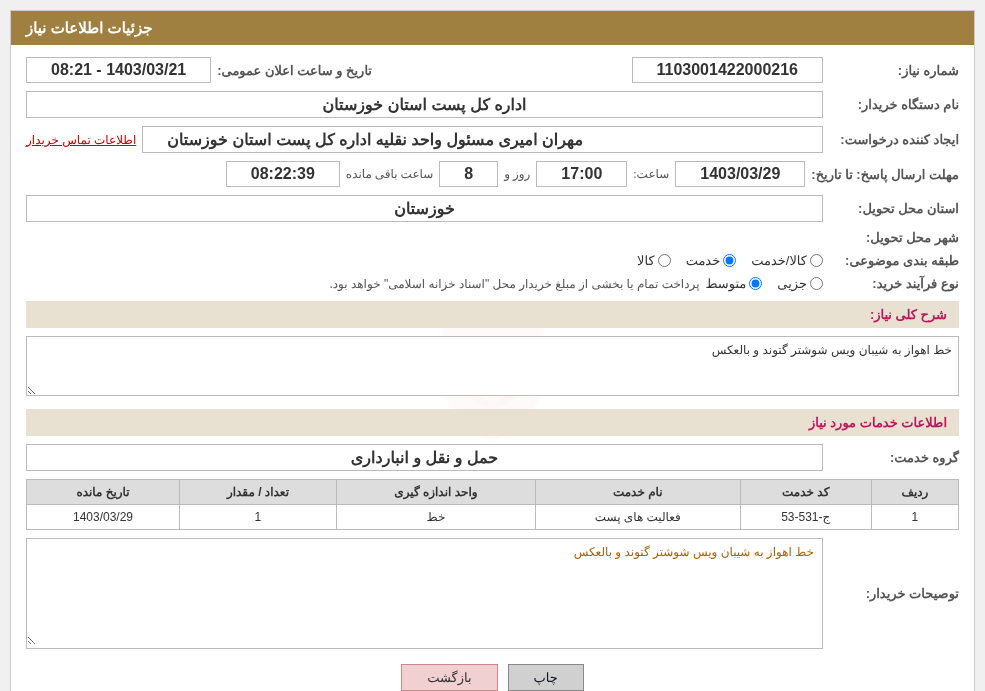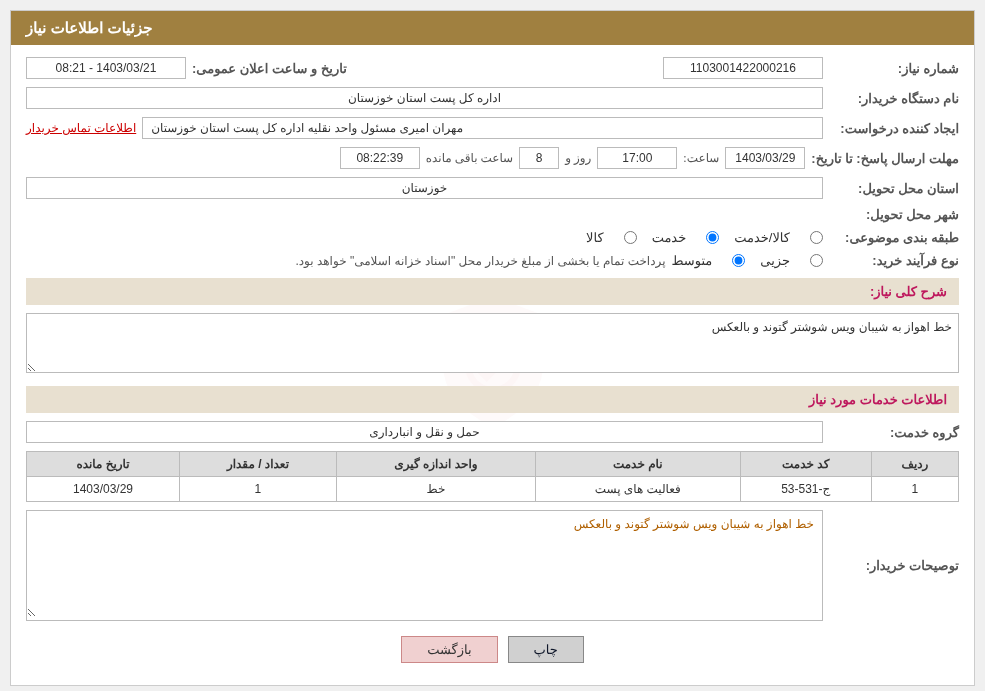--- a/index.html
+++ b/index.html
@@ -40,24 +40,25 @@
     .info-label {
       color: #555;
       font-weight: bold;
       white-space: nowrap;
       min-width: 130px;
       text-align: right;
     }
     .info-value {
       background: #fff;
       border: 1px solid #bbb;
-      padding: 3px 8px;
+      padding: 3px 24px;
       min-width: 80px;
       text-align: center;
-      font-size: 12px;
+      font-size: 16px;
+      font-weight: bold;
     }
     .info-value.wide {
       flex: 1;
     }
     .info-value.narrow {
       min-width: 160px;
     }
     .link-style {
       color: #c00;
       text-decoration: underline;
@@ -71,21 +72,21 @@
     }
     .radio-group {
       display: flex;
       align-items: center;
       gap: 15px;
       direction: rtl;
     }
     .radio-item {
       display: flex;
       align-items: center;
-      gap: 20px;
+      gap: 3px;
     }
     .purchase-type-row {
       display: flex;
       align-items: center;
       gap: 15px;
       direction: rtl;
     }
     .purchase-desc {
       font-size: 12px;
       color: #555;

